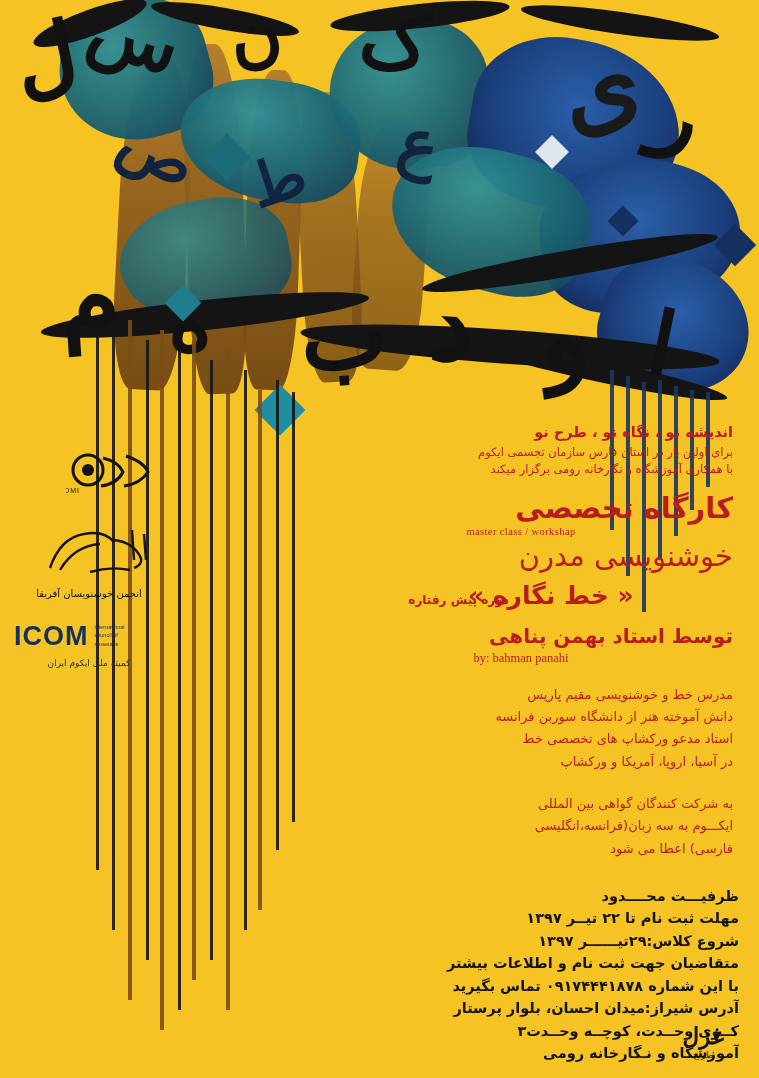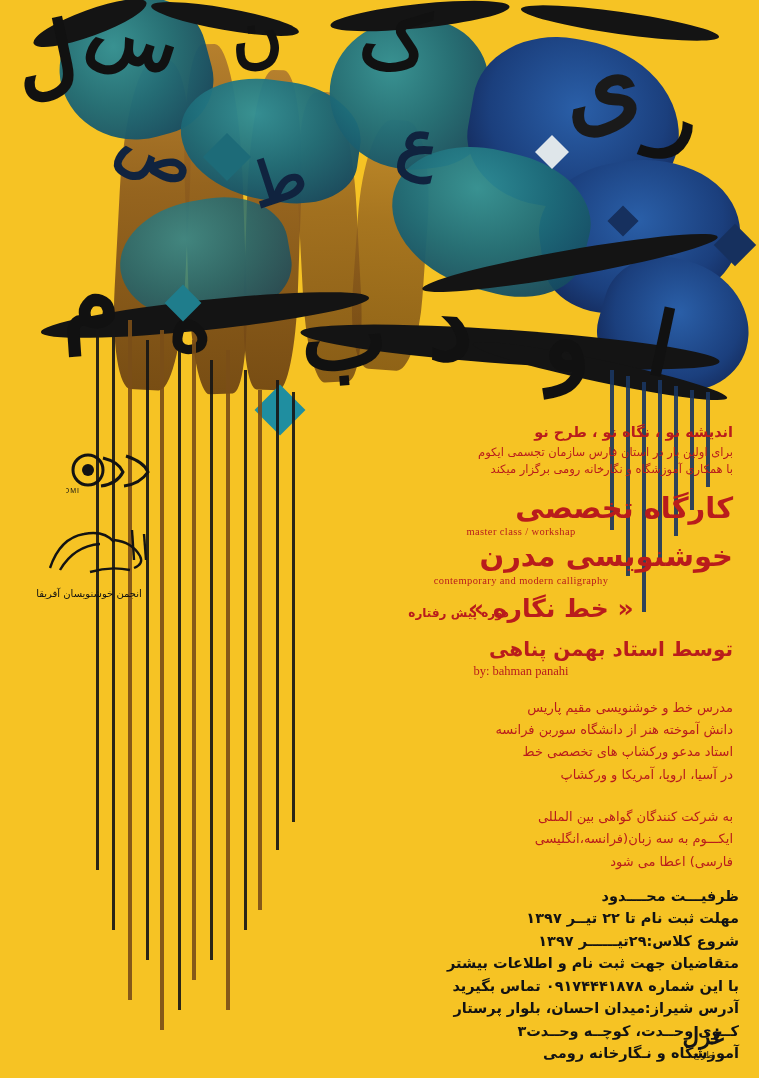--- a/index.html
+++ b/index.html
@@ -77,21 +77,21 @@
   
   .content{
     position:absolute;right:26px;top:424px;width:424px;
     text-align:right;color:#b91c1c;
   }
   .l-intro{font-size:14.5px;font-weight:bold;letter-spacing:.3px;}
   .l-intro2{font-size:11.5px;margin-top:4px;line-height:1.5;}
   .title1{font-size:29px;font-weight:bold;margin-top:12px;letter-spacing:.5px;}
   .en-small{font-size:10.5px;direction:ltr;text-align:center;margin-top:1px;letter-spacing:.4px;
     font-family:"Liberation Serif",serif;}
-  .title2{font-size:29px;font-weight:bold;margin-top:2px;letter-spacing:.5px;}
+  .title2{font-size:29px;font-weight:normal;margin-top:2px;letter-spacing:.5px;}
   .en-small2{font-size:10.5px;direction:ltr;text-align:center;margin-top:2px;letter-spacing:.4px;
     font-family:"Liberation Serif",serif;}
   .title3-row{margin-top:8px;text-align:center;}
   .title3{font-size:25px;font-weight:bold;display:inline-block;}
   .byline{font-size:20px;font-weight:bold;margin-top:14px;}
   .byline-en{font-size:12.5px;direction:ltr;text-align:center;margin-top:3px;
     font-family:"Liberation Serif",serif;}
   .bio{margin-top:18px;font-size:13px;line-height:1.72;}
   .cert{margin-top:20px;font-size:13px;line-height:1.72;}
 
@@ -206,33 +206,43 @@
           <path d="M16 48 q14 -24 40 -26"></path>
           <path d="M70 18 q18 2 26 16 q4 8 -6 12"></path>
           <path d="M46 50 q20 -6 40 -2"></path>
           <path d="M88 8 l2 30"></path>
           <path d="M100 12 l2 26"></path>
         </g>
       </svg>
       <div class="assoc-fa">انجمن خوشنویسان آفریقا</div>
     </div>
 
+    <div class="logo-box icom-logo">
+      <div style="display:flex;align-items:flex-start;justify-content:flex-start;direction:ltr;gap:6px;">
+        <div class="icom-word">ICOM</div>
+        <div class="icom-sub">
+          <div>international</div>
+          <div>council of</div>
+          <div>museums</div>
+        </div>
+      </div>
+      <div class="icom-fa">کمیته ملی ایکوم ایران</div>
+    </div>
   </div>
 
   <div class="content">
 
     <div class="l-intro">اندیشه نو ، نگاه نو ، طرح نو</div>
     <div class="l-intro2" style="white-space:pre-line;">برای اولین بار در استان فارس سازمان تجسمی ایکوم
 با همکاری  آموزشگاه و نگارخانه رومی برگزار میکند</div>
 
     <div class="title1">کارگاه تخصصی</div>
     <div class="en-small">master class / workshap</div>
 
     <div class="title2">خوشنویسی مدرن</div>
-    <div class="en-small2">contemporary and modern calligraphy</div>
 
     <div class="title3-row">
       <span class="title3">« خط نگاره »</span>
       <span class="sm" style="font-size:12px;font-weight:bold;margin-right:-46px;">دوره پیش رفتاره</span>
     </div>
 
     <div class="byline">توسط استاد بهمن پناهی</div>
     <div class="byline-en">by: bahman panahi</div>
 
     <div class="bio">

